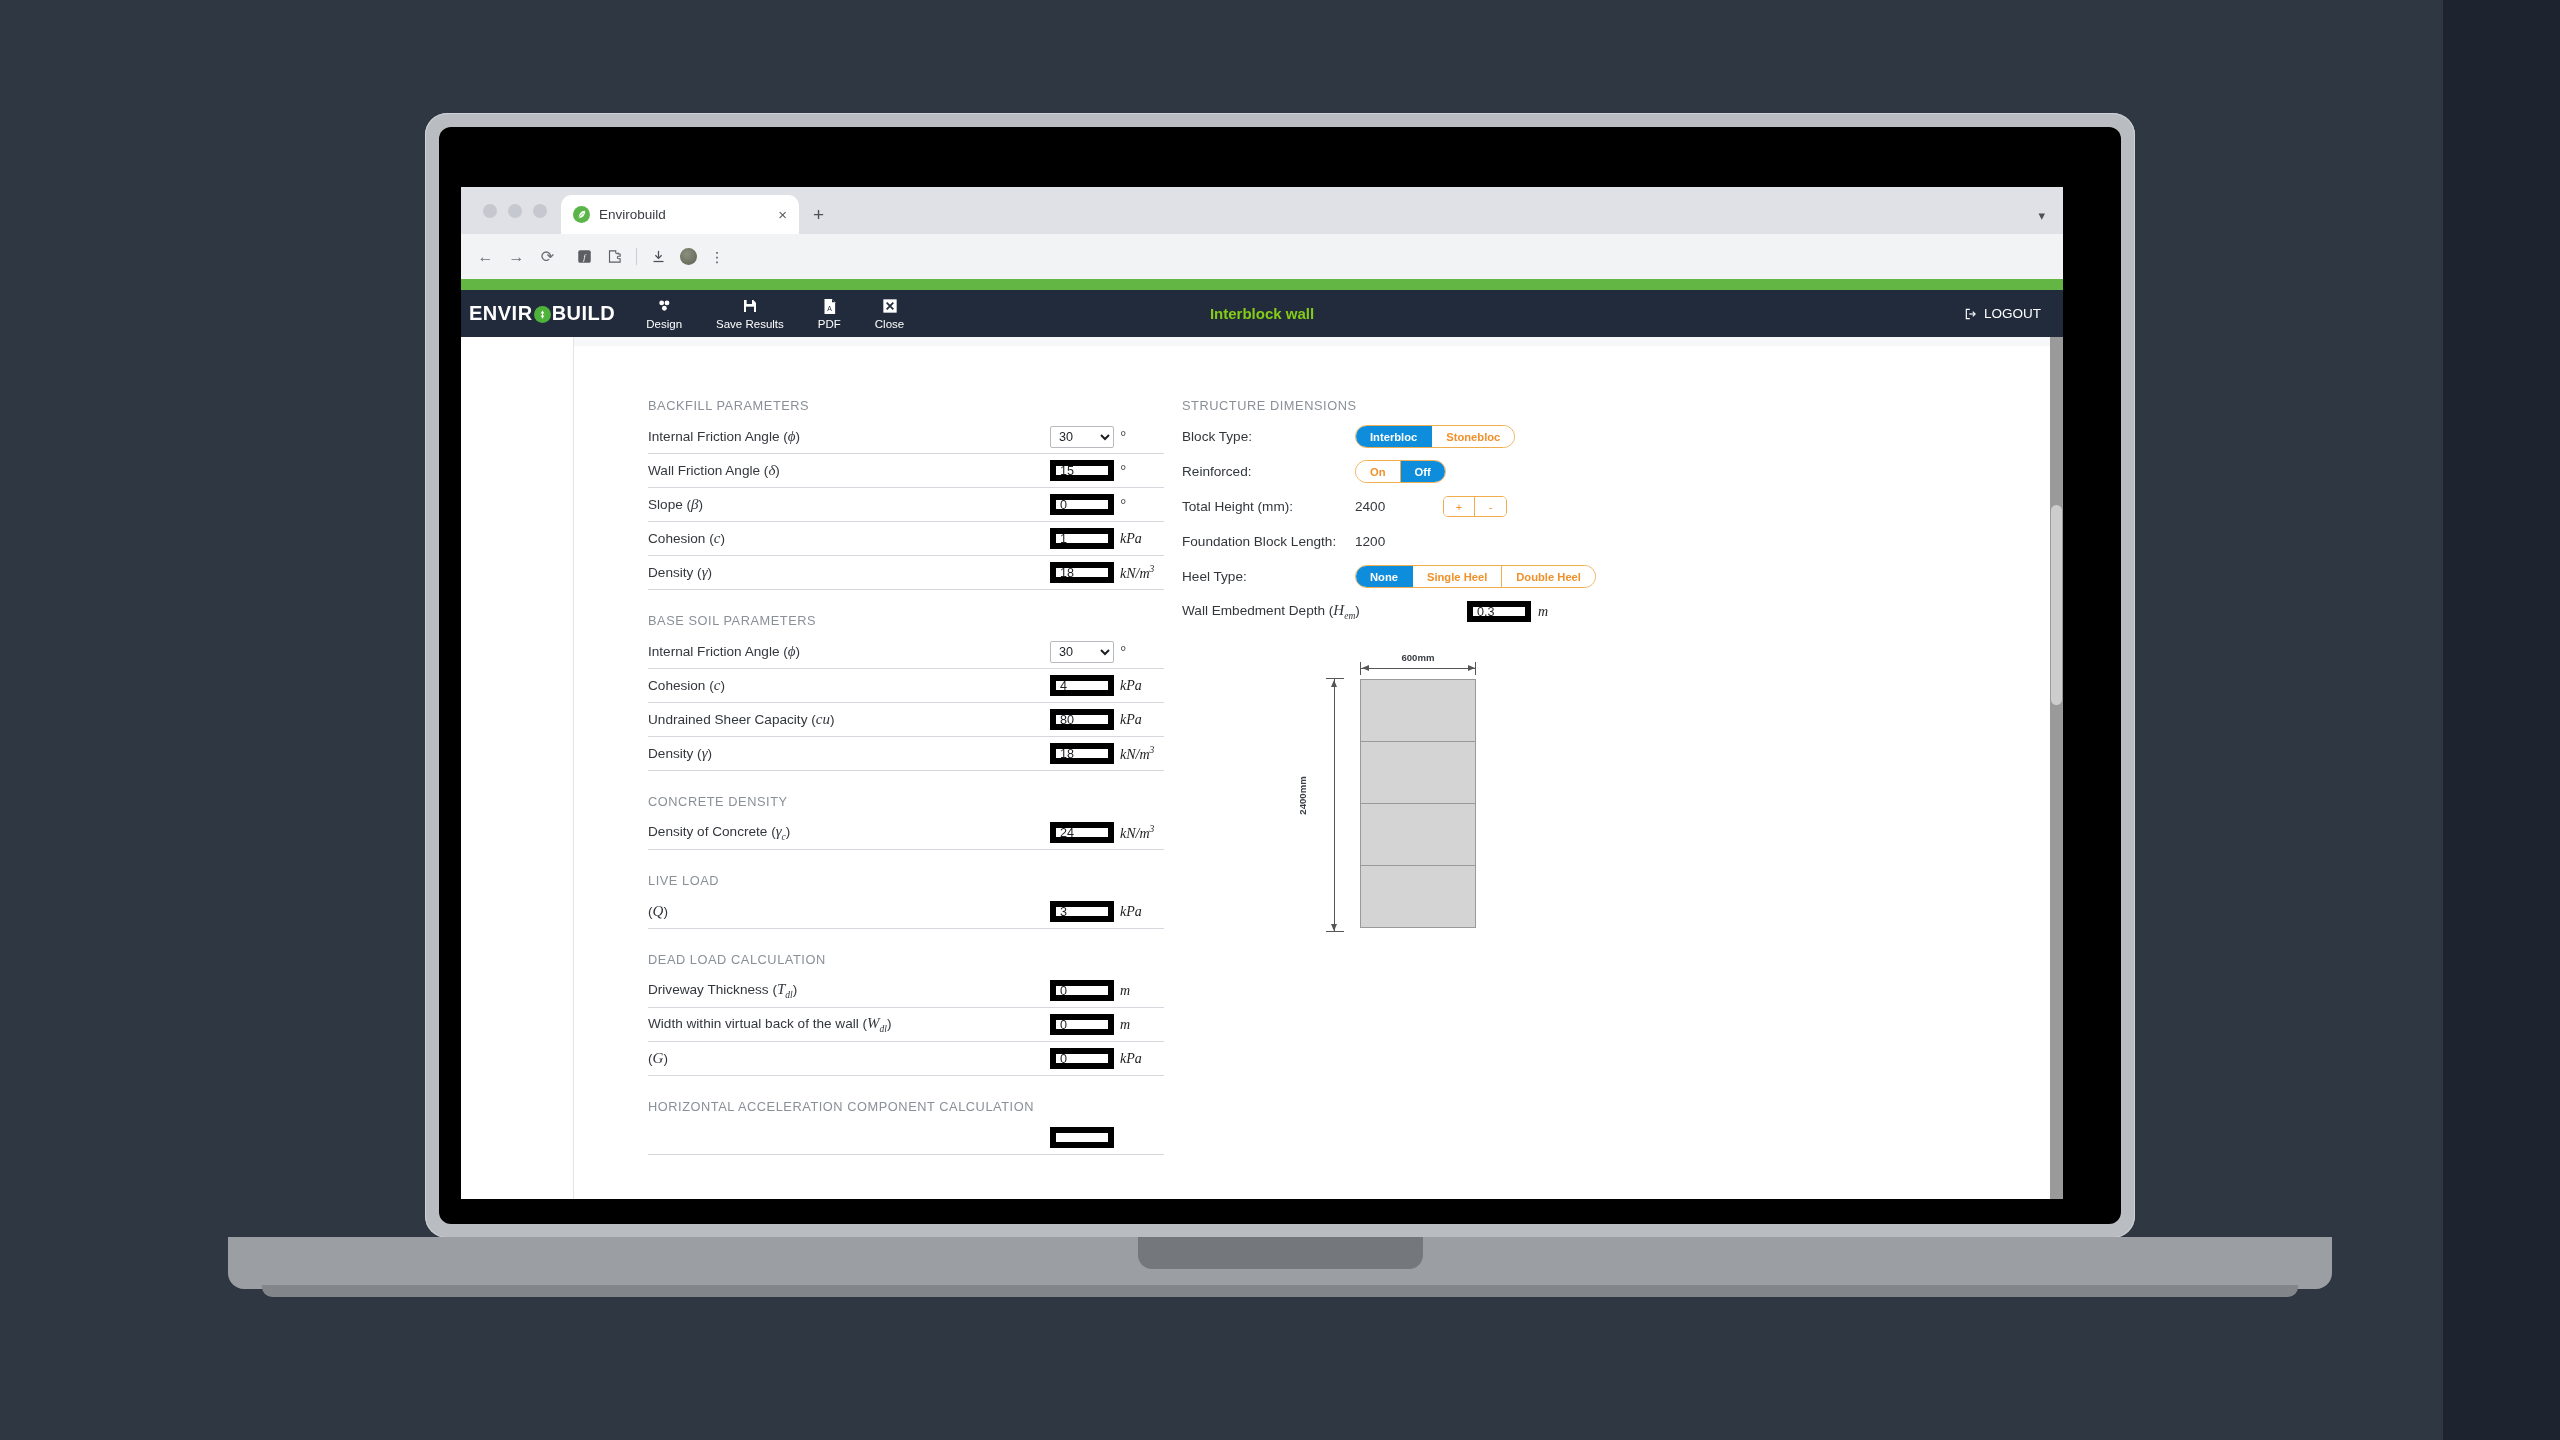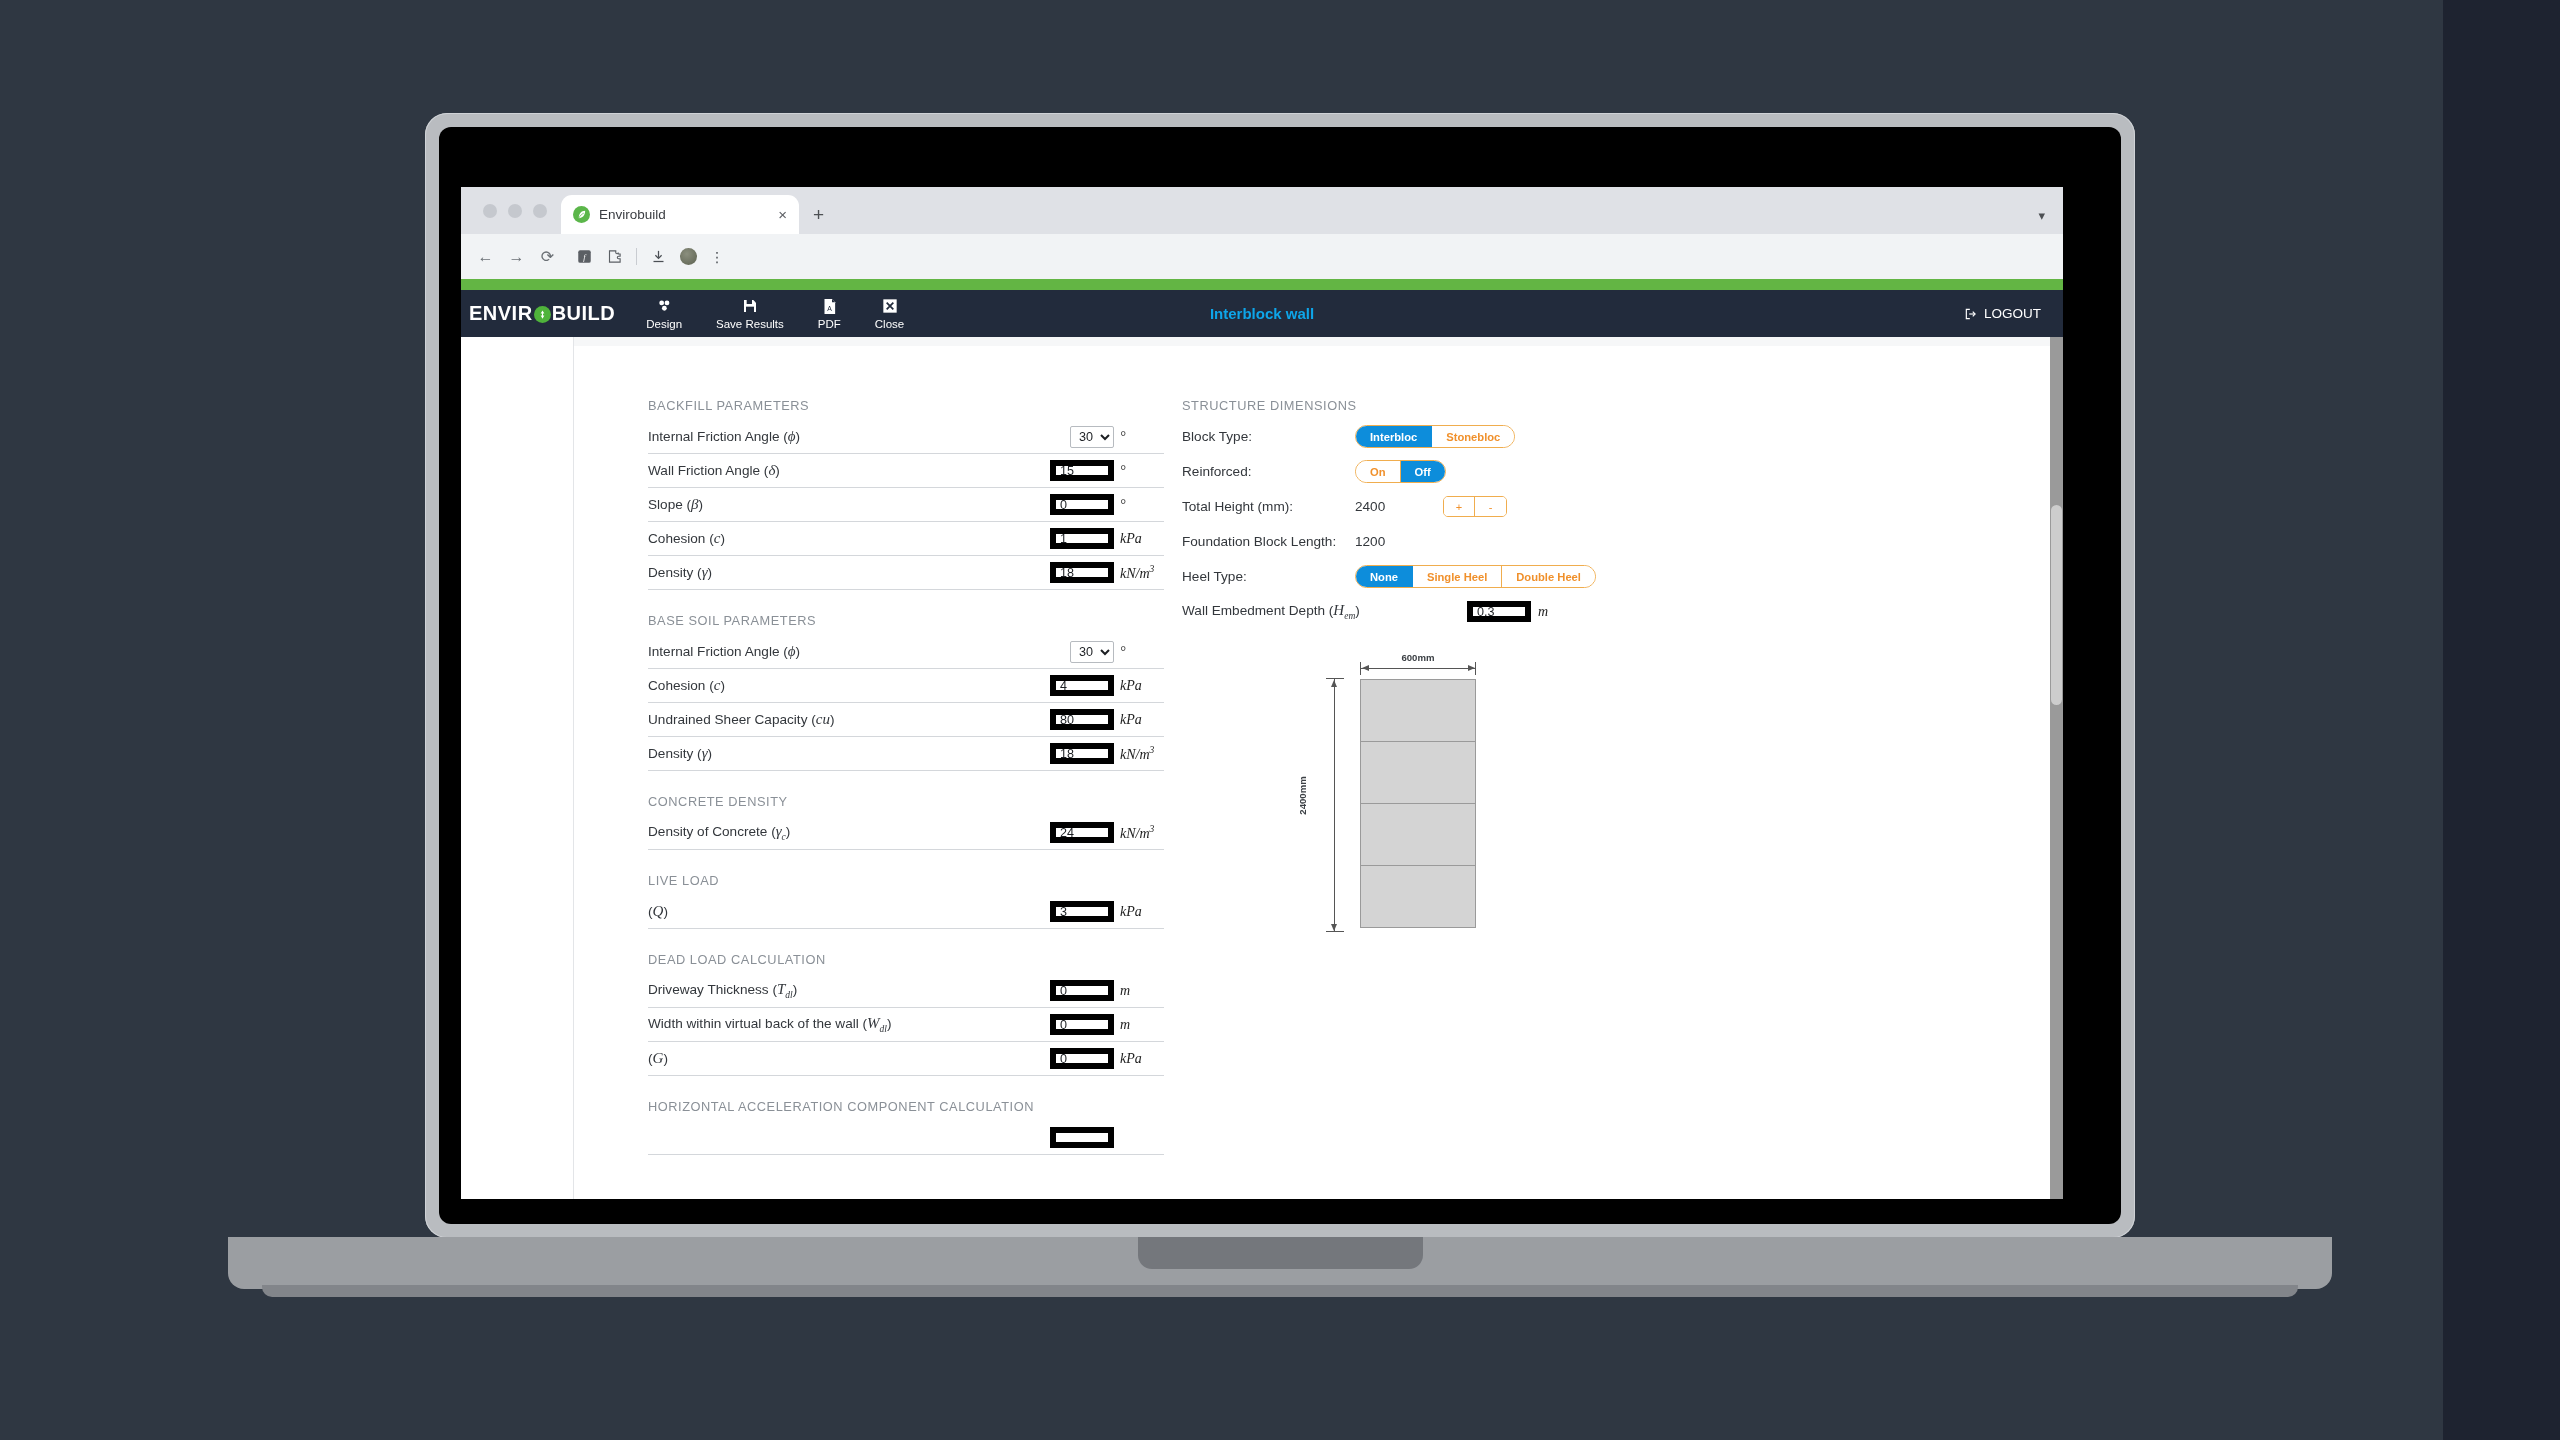--- a/index.html
+++ b/index.html
@@ -175,21 +175,21 @@
     color: #fff; cursor: pointer;
     padding: 0 9px;
     gap: 3px;
   }
   .tbicon { height: 17px; display: flex; align-items: center; }
   .tbicon svg { display: block; }
   .tblabel { font-size: 11.5px; color: #fff; white-space: nowrap; }
   .apptitle {
     position: absolute; left: 0; right: 0;
     text-align: center;
-    font-size: 15px; font-weight: bold; color: #0ea5e9;
+    font-size: 15px; font-weight: bold; color: #84cc16;
     pointer-events: none;
   }
   .logout {
     margin-left: auto;
     display: flex; align-items: center; gap: 6px;
     font-size: 13.5px; color: #fff; cursor: pointer;
     z-index: 2;
   }
   .logout svg { width: 14px; height: 14px; display: block; }
 
@@ -240,21 +240,21 @@
     border: 6px solid #000000;
     border-radius: 0;
     font-size: 12.6px;
     font-family: "Liberation Sans", sans-serif;
     color: #1c1f23;
     padding: 0 4px;
     background: #fff;
     outline: none;
   }
   select.fld {
-    width: 44px; height: 22px;
+    width: 64px; height: 22px;
     border: 1px solid #b7bbc0;
     border-radius: 2px;
     font-size: 12.6px;
     font-family: "Liberation Sans", sans-serif;
     color: #1c1f23;
     padding: 0 2px 0 4px;
     background: #fff;
     outline: none;
   }
 

